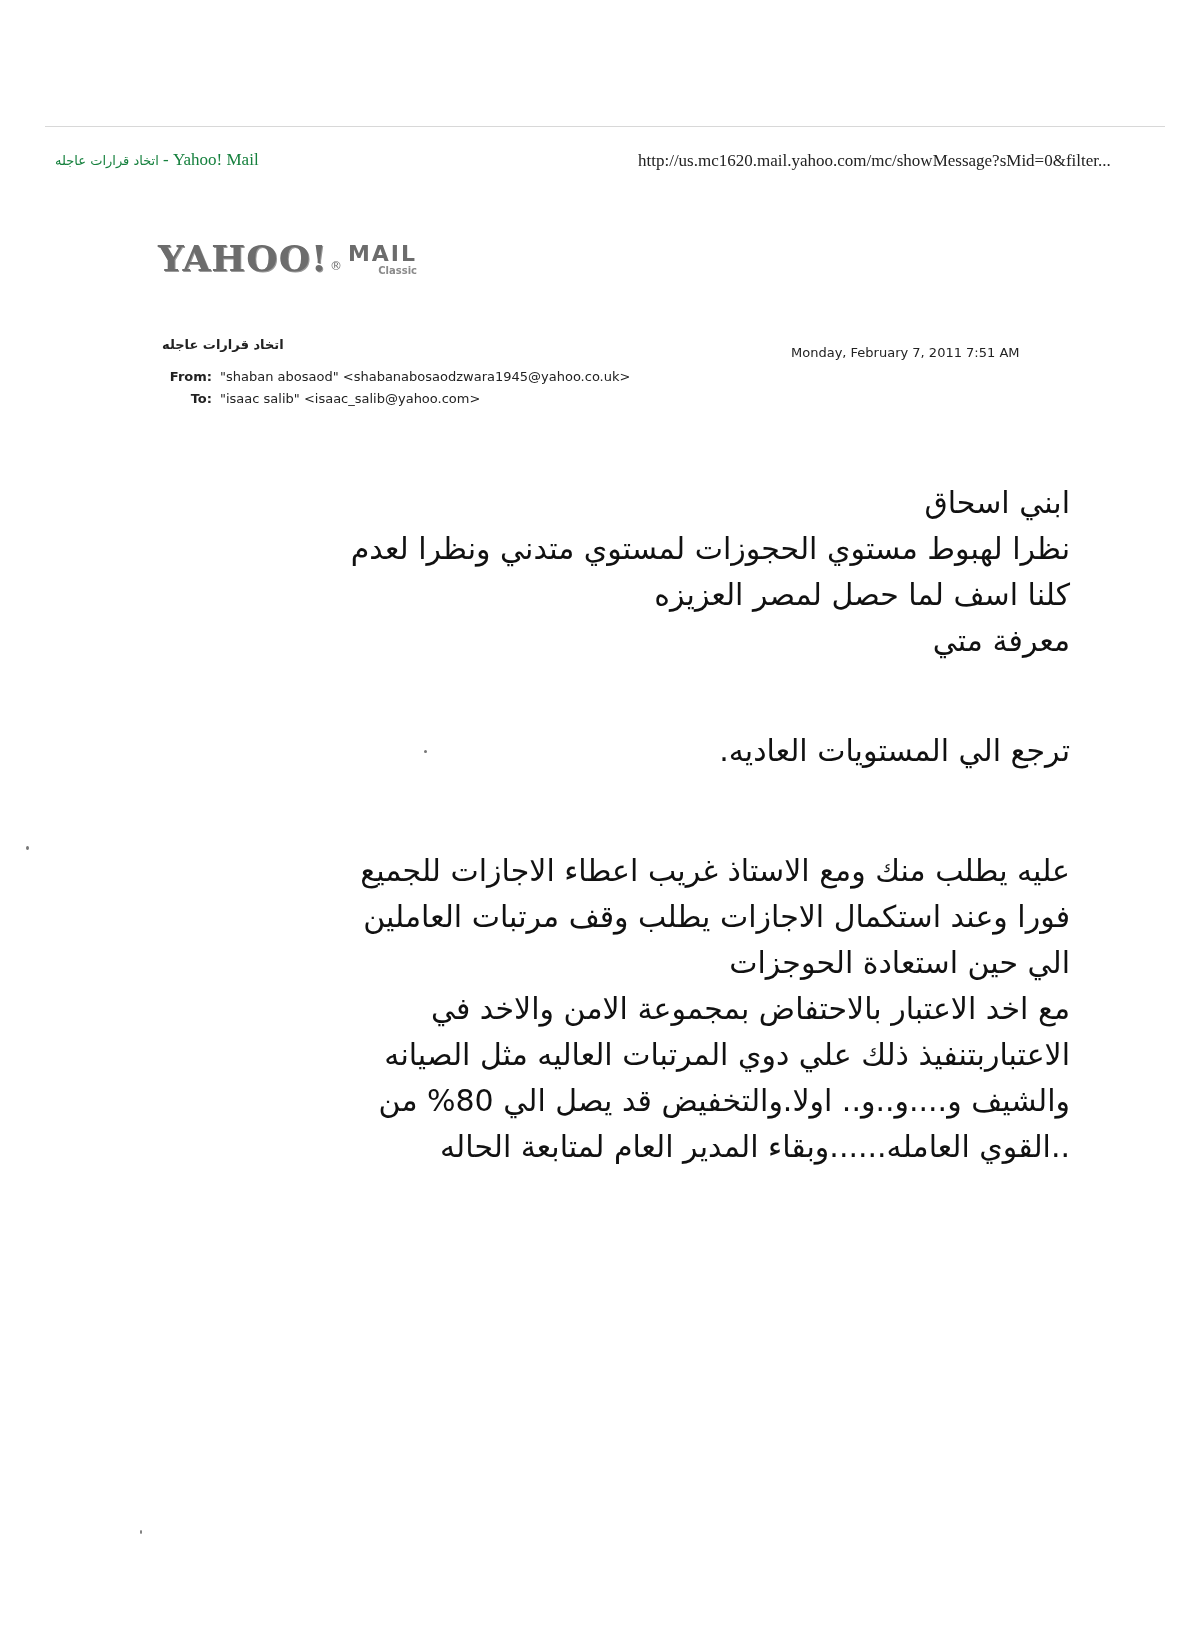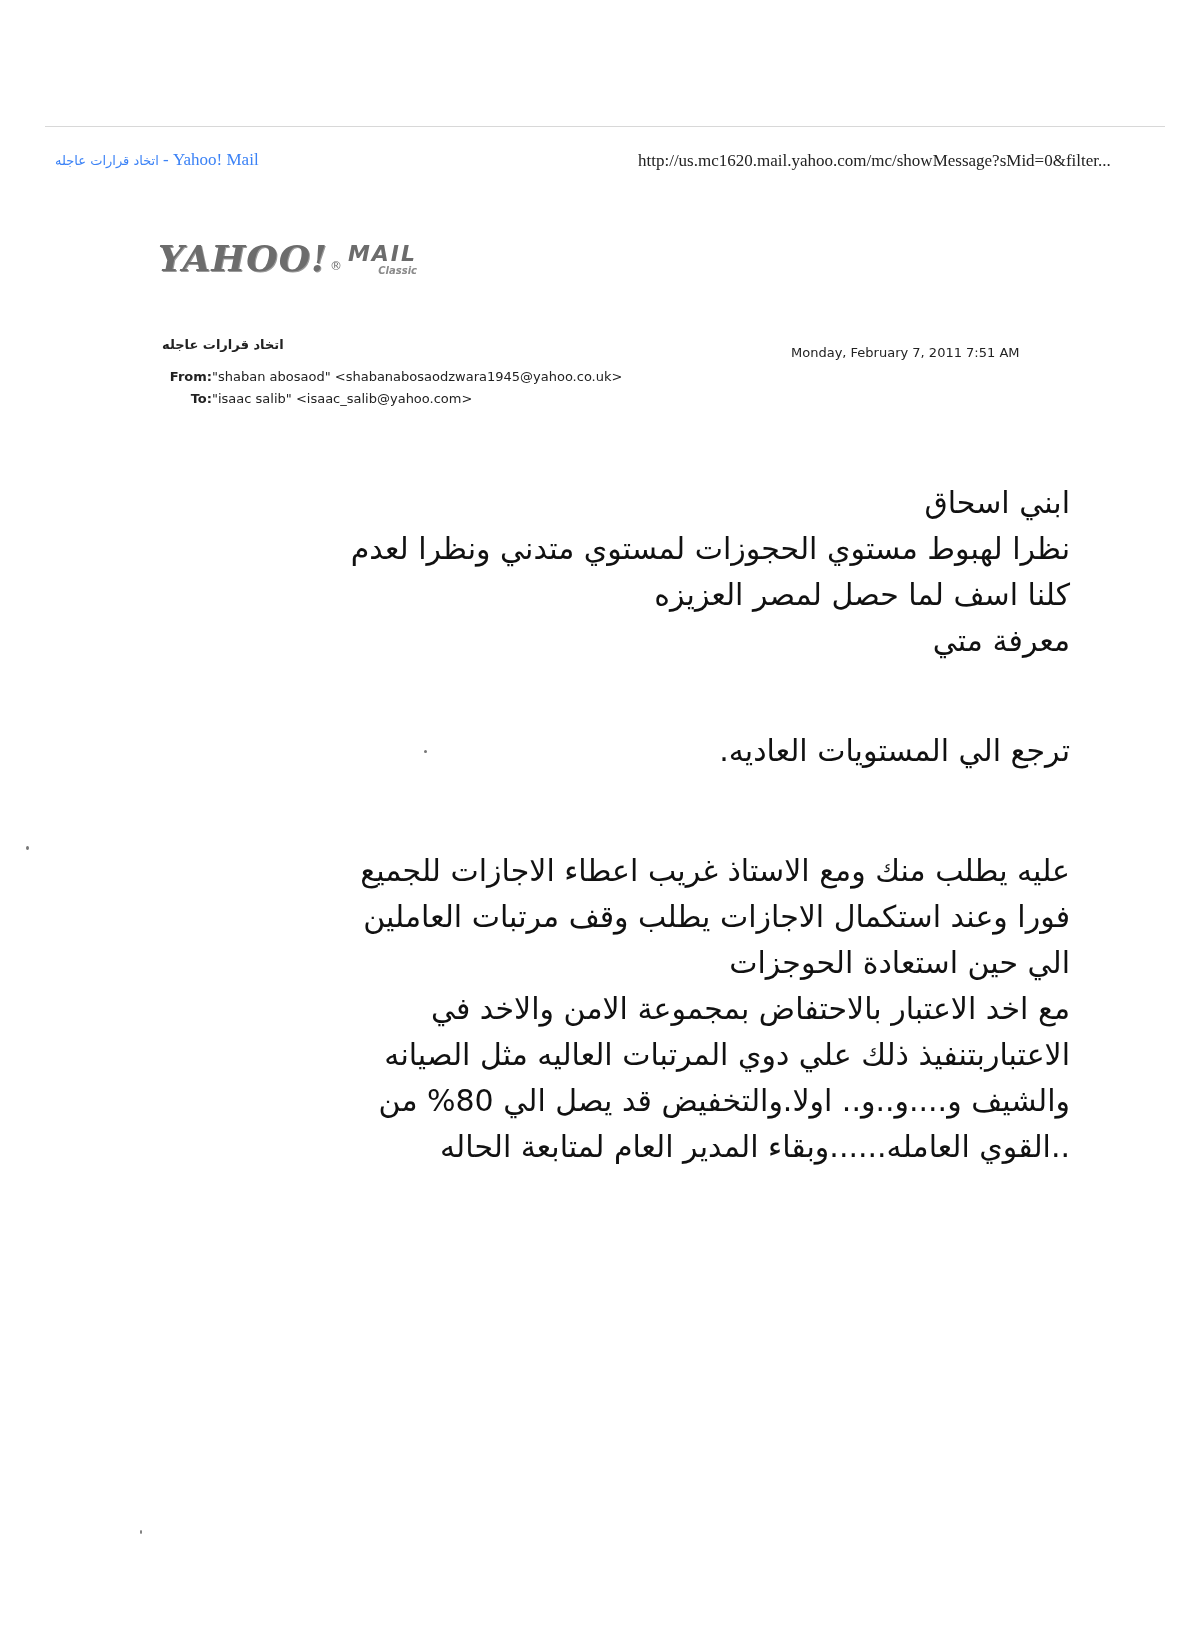--- a/index.html
+++ b/index.html
@@ -22,21 +22,21 @@
     width: 1120px;
     height: 1px;
     background: #d8d8d8;
   }
   .print-header-left {
     position: absolute;
     left: 55px;
     top: 150px;
     font-size: 17px;
     font-family: "Liberation Serif", serif;
-    color: #3b82f6;
+    color: #15803d;
     white-space: nowrap;
   }
   .print-header-left .ar {
     direction: rtl;
     unicode-bidi: embed;
     font-family: "DejaVu Sans", sans-serif;
     font-size: 13px;
   }
   .print-header-right {
     position: absolute;
@@ -46,21 +46,20 @@
     font-family: "Liberation Serif", serif;
     color: #222;
     white-space: nowrap;
   }
   .logo {
     position: absolute;
     left: 158px;
     top: 240px;
     display: flex;
     align-items: flex-end;
-    font-style: italic;
   }
   .logo-yahoo {
     font-family: "DejaVu Serif", serif;
     font-size: 36px;
     font-weight: bold;
     color: #6c6c6c;
     letter-spacing: 1px;
     line-height: 1;
     text-shadow: 1px 1px 0 #9a9a9a;
   }
@@ -117,20 +116,21 @@
     font-family: "DejaVu Sans", sans-serif;
     font-size: 13px;
     color: #222;
     white-space: nowrap;
   }
   .hdr-row .lbl {
     font-weight: bold;
     display: inline-block;
     text-align: right;
     width: 48px;
+    margin-right: 8px;
   }
   .hdr-from { left: 164px; top: 369px; }
   .hdr-to { left: 164px; top: 391px; }
   .body-text {
     position: absolute;
     left: 170px;
     top: 480px;
     width: 900px;
     direction: rtl;
     text-align: right;

